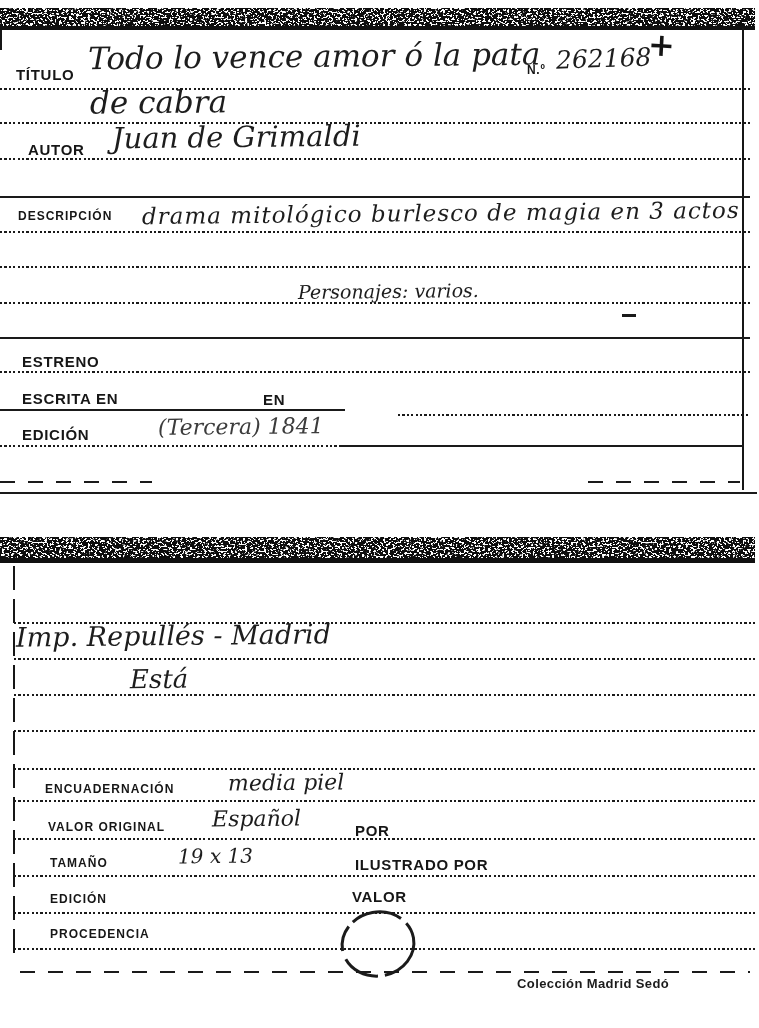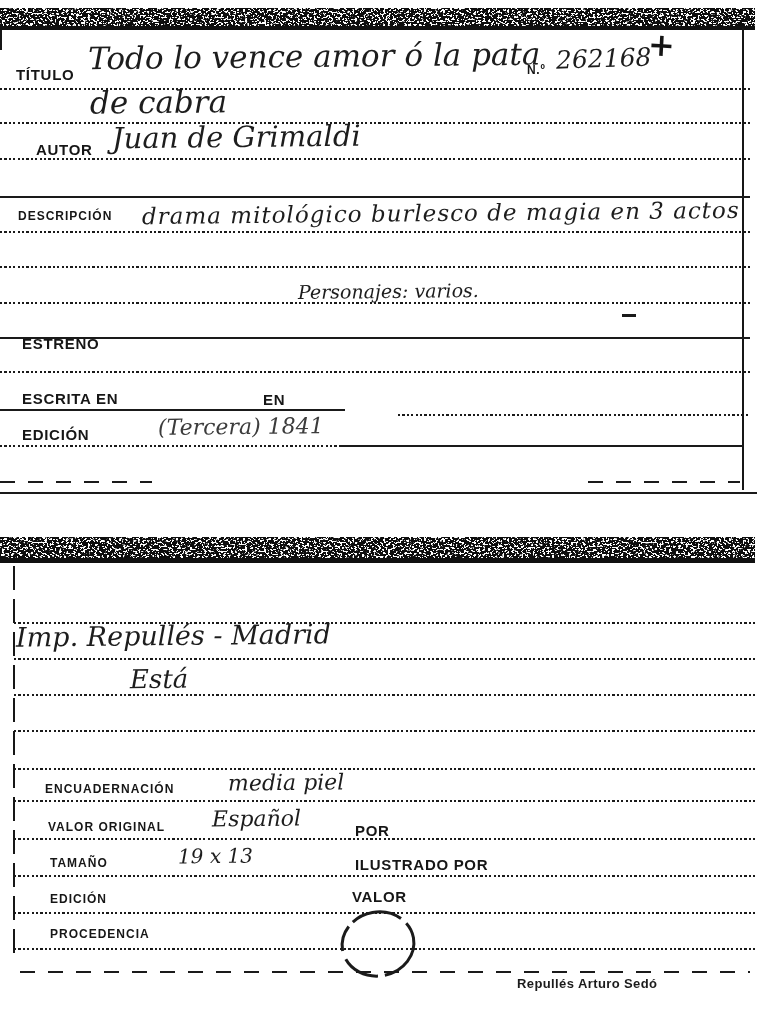--- a/index.html
+++ b/index.html
@@ -42,23 +42,23 @@
 
   <svg class="speckle" style="top:8px" width="755" height="24">
     <rect width="755" height="20" fill="#555" filter="url(#speck)"></rect>
     <rect y="18" width="755" height="4" fill="#101010"></rect>
   </svg>
 
   <div class="vline" style="left:0;top:30px;height:20px"></div>
   <div class="vline" style="left:742px;top:28px;height:462px"></div>
 
   <div class="lbl" style="left:16px;top:66px">TÍTULO</div>
-  <div class="lbl" style="left:36px;top:141px">AUTOR</div>
+  <div class="lbl" style="left:28px;top:141px">AUTOR</div>
   <div class="lbl big" style="left:18px;top:209px">DESCRIPCIÓN</div>
-  <div class="lbl" style="left:22px;top:335px">ESTRENO</div>
+  <div class="lbl" style="left:22px;top:353px">ESTRENO</div>
   <div class="lbl" style="left:22px;top:390px">ESCRITA EN</div>
   <div class="lbl" style="left:263px;top:391px">EN</div>
   <div class="lbl" style="left:22px;top:426px">EDICIÓN</div>
   <div class="lbl" style="left:527px;top:63px;font-size:12px">N.º</div>
 
   <div class="hw" style="left:88px;top:38px;font-size:31px">Todo lo vence amor ó la pata</div>
   <div class="hw" style="left:556px;top:44px;font-size:25px;transform:rotate(-2deg)">262168</div>
   <div class="plus" style="left:648px;top:26px">+</div>
   <div class="hw" style="left:90px;top:84px;font-size:31px">de cabra</div>
   <div class="hw" style="left:112px;top:120px;font-size:29px">Juan de Grimaldi</div>
@@ -120,15 +120,15 @@
   <div class="rule" style="left:14px;top:694px;width:741px"></div>
   <div class="rule" style="left:14px;top:730px;width:741px"></div>
   <div class="rule" style="left:14px;top:768px;width:741px"></div>
   <div class="rule" style="left:14px;top:800px;width:741px"></div>
   <div class="rule" style="left:14px;top:838px;width:741px"></div>
   <div class="rule" style="left:14px;top:875px;width:741px"></div>
   <div class="rule" style="left:14px;top:912px;width:741px"></div>
   <div class="rule" style="left:14px;top:948px;width:741px"></div>
   <div class="rule dash" style="left:20px;top:971px;width:730px"></div>
 
-  <div class="footer-txt" style="left:517px;top:976px">Repullés Arturo Sedó</div>
+  <div class="footer-txt" style="left:517px;top:976px">Colección Madrid Sedó</div>
 
 </div>
 
 </body></html>

